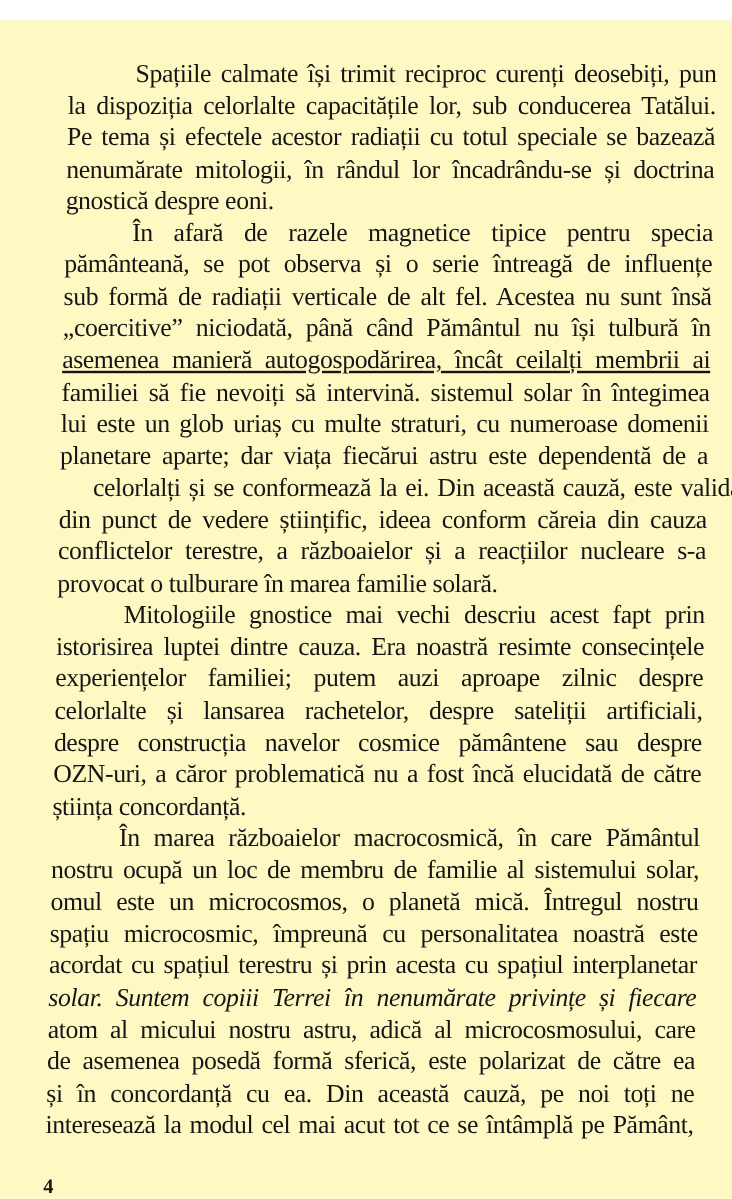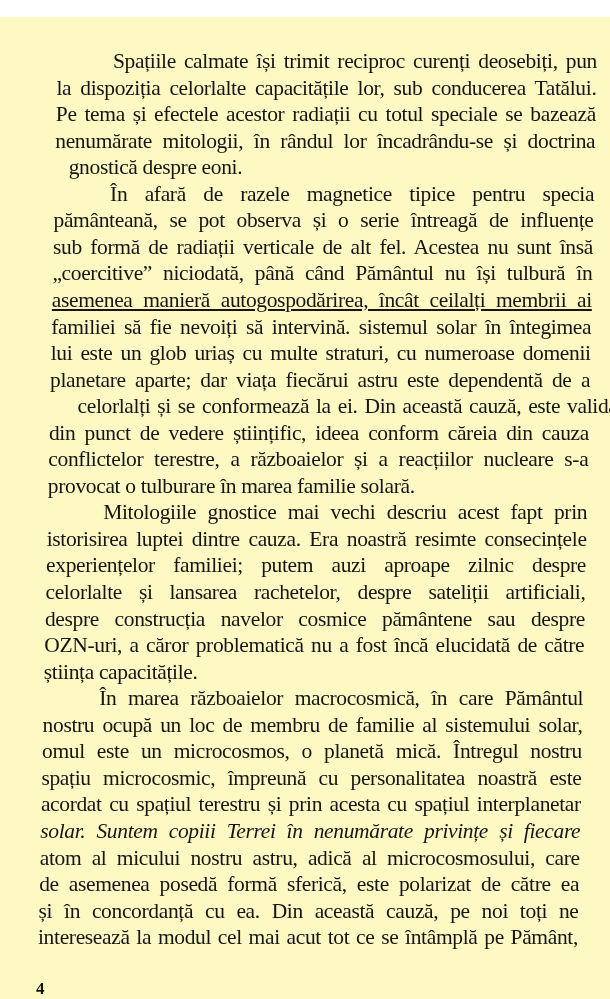--- a/index.html
+++ b/index.html
@@ -21,40 +21,40 @@
 </style>
 </head>
 <body>
 
 <div class="page">
   <div id="text-body">
       <div class="line indent" style="top: 32px; left: 57px;">Spațiile calmate își trimit reciproc curenți deosebiți, pun</div>
       <div class="line" style="top: 58.55px; left: 56.4242px;">la dispoziția celorlalte capacitățile lor, sub conducerea Tatălui.</div>
       <div class="line" style="top: 85.1px; left: 55.8485px;">Pe tema și efectele acestor radiații cu totul speciale se bazează</div>
       <div class="line" style="top: 111.65px; left: 55.2727px;">nenumărate mitologii, în rândul lor încadrându-se și doctrina</div>
-      <div class="line last" style="top: 138.2px; left: 54.697px; margin-left: 14px;">gnostică despre eoni.</div>
+      <div class="line last" style="top: 138.2px; left: 54.697px;">gnostică despre eoni.</div>
       <div class="line indent" style="top: 164.75px; left: 54.1212px;">În afară de razele magnetice tipice pentru specia</div>
       <div class="line" style="top: 191.3px; left: 53.5455px;">pământeană, se pot observa și o serie întreagă de influențe</div>
       <div class="line" style="top: 217.85px; left: 52.9697px;">sub formă de radiații verticale de alt fel. Acestea nu sunt însă</div>
       <div class="line" style="top: 244.4px; left: 52.3939px;">„coercitive” niciodată, până când Pământul nu își tulbură în</div>
       <div class="line" style="top: 270.95px; left: 51.8182px; text-decoration: underline;">asemenea manieră autogospodărirea, încât ceilalți membrii ai</div>
       <div class="line" style="top: 297.5px; left: 51.2424px;">familiei să fie nevoiți să intervină. sistemul solar în întegimea</div>
       <div class="line" style="top: 324.05px; left: 50.6667px;">lui este un glob uriaș cu multe straturi, cu numeroase domenii</div>
       <div class="line" style="top: 350.6px; left: 50.0909px;">planetare aparte; dar viața fiecărui astru este dependentă de a</div>
       <div class="line" style="top: 377.15px; left: 49.5152px; margin-left: 28px;">celorlalți și se conformează la ei. Din această cauză, este validă</div>
       <div class="line" style="top: 403.7px; left: 48.9394px;">din punct de vedere științific, ideea conform căreia din cauza</div>
       <div class="line" style="top: 430.25px; left: 48.3636px;">conflictelor terestre, a războaielor și a reacțiilor nucleare s-a</div>
       <div class="line last" style="top: 456.8px; left: 47.7879px;">provocat o tulburare în marea familie solară.</div>
       <div class="line indent" style="top: 483.35px; left: 47.2121px;">Mitologiile gnostice mai vechi descriu acest fapt prin</div>
       <div class="line" style="top: 509.9px; left: 46.6364px;">istorisirea luptei dintre cauza. Era noastră resimte consecințele</div>
       <div class="line" style="top: 536.45px; left: 46.0606px;">experiențelor familiei; putem auzi aproape zilnic despre</div>
       <div class="line" style="top: 563px; left: 45.4848px;">celorlalte și lansarea rachetelor, despre sateliții artificiali,</div>
       <div class="line" style="top: 589.55px; left: 44.9091px;">despre construcția navelor cosmice pământene sau despre</div>
       <div class="line" style="top: 616.1px; left: 44.3333px;">OZN-uri, a căror problematică nu a fost încă elucidată de către</div>
-      <div class="line last" style="top: 642.65px; left: 43.7576px;">știința capacitățile.</div>
+      <div class="line last" style="top: 642.65px; left: 43.7576px;">știința concordanță.</div>
       <div class="line indent" style="top: 669.2px; left: 43.1818px;">În marea războaielor macrocosmică, în care Pământul</div>
       <div class="line" style="top: 695.75px; left: 42.6061px;">nostru ocupă un loc de membru de familie al sistemului solar,</div>
       <div class="line" style="top: 722.3px; left: 42.0303px;">omul este un microcosmos, o planetă mică. Întregul nostru</div>
       <div class="line" style="top: 748.85px; left: 41.4545px;">spațiu microcosmic, împreună cu personalitatea noastră este</div>
       <div class="line" style="top: 775.4px; left: 40.8788px;">acordat cu spațiul terestru și prin acesta cu spațiul interplanetar</div>
       <div class="line" style="top: 801.95px; left: 40.303px; font-style: italic;">solar. Suntem copiii Terrei în nenumărate privințe și fiecare</div>
       <div class="line" style="top: 828.5px; left: 39.7273px;">atom al micului nostru astru, adică al microcosmosului, care</div>
       <div class="line" style="top: 855.05px; left: 39.1515px;">de asemenea posedă formă sferică, este polarizat de către ea</div>
       <div class="line" style="top: 881.6px; left: 38.5758px;">și în concordanță cu ea. Din această cauză, pe noi toți ne</div>
       <div class="line" style="top: 908.15px; left: 38px;">interesează la modul cel mai acut tot ce se întâmplă pe Pământ,</div>

